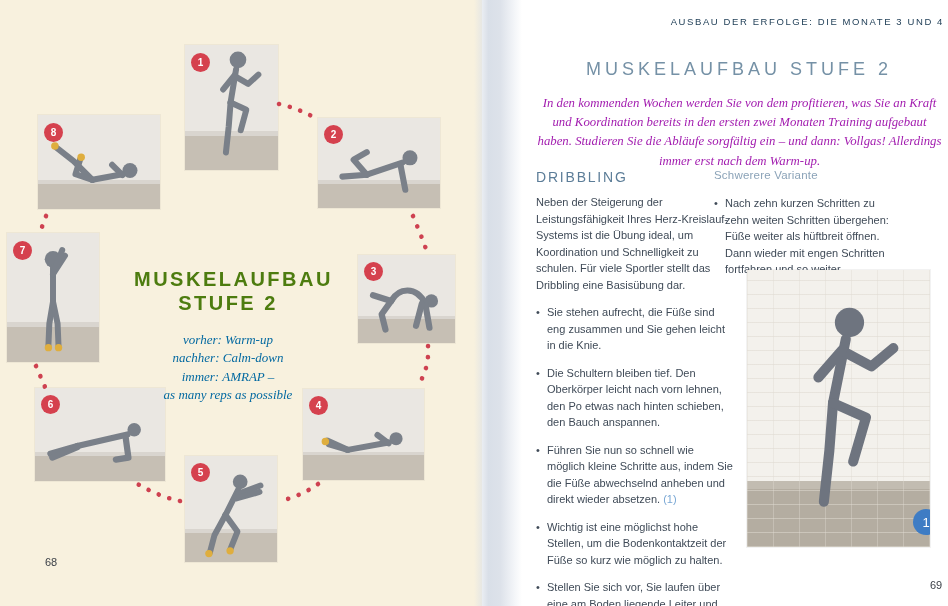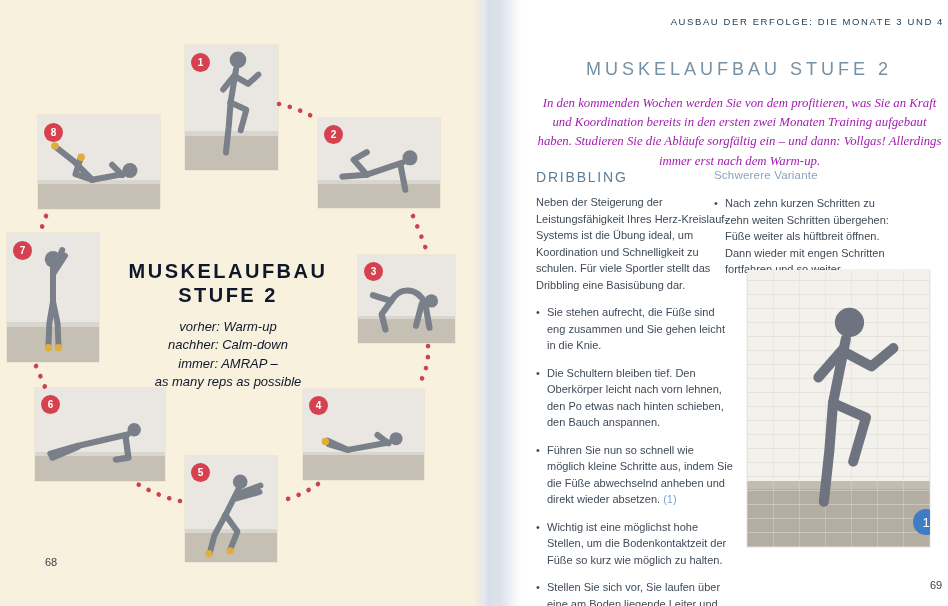--- a/index.html
+++ b/index.html
@@ -18,26 +18,26 @@
   .fig *{stroke:#7a8089;stroke-width:6.5;stroke-linecap:round;stroke-linejoin:round;fill:none;}
   .fig circle.head{fill:#7a8089;stroke:none;}
   .fig .shoe{fill:#dfae3e;stroke:none;}
   .badge{
     position:absolute;width:19px;height:19px;border-radius:50%;
     background:#d5414e;color:#fff;font-size:10px;font-weight:bold;
     display:flex;align-items:center;justify-content:center;line-height:1;
   }
   #center-block{position:absolute;left:118px;top:251px;width:220px;text-align:center;}
   #left-title{
-    color:#0f172a;font-size:20px;font-weight:bold;letter-spacing:2.5px;
-    line-height:1.2;margin:8px;
+    color:#4d7c0f;font-size:20px;font-weight:bold;letter-spacing:2.5px;
+    line-height:1.2;margin:16px;
   }
   #left-notes{
-    margin-top:11px;font-family:Liberation Sans, sans-serif;font-style:italic;
-    font-size:13px;line-height:1.42;color:#0f172a;
+    margin-top:11px;font-family:Liberation Serif, serif;font-style:italic;
+    font-size:13px;line-height:1.42;color:#0369a1;
   }
   #dots-svg{position:absolute;left:0;top:0;pointer-events:none;}
   #dots-svg path{stroke:#ce4150;stroke-width:4.6;stroke-linecap:round;fill:none;stroke-dasharray:0.1 11;}
   .pagenum{position:absolute;font-size:11px;color:#3c4148;}
   #pagenum-left{left:45px;top:556px;}
   #pagenum-right{left:930px;top:579px;}
   
   #spine{
     position:absolute;left:474px;top:0;width:48px;height:606px;
     background:linear-gradient(to right, rgba(218,223,231,0) 0%, #d9dfe8 30%, #dde2ea 55%, #f4f6f9 85%, #ffffff 100%);

